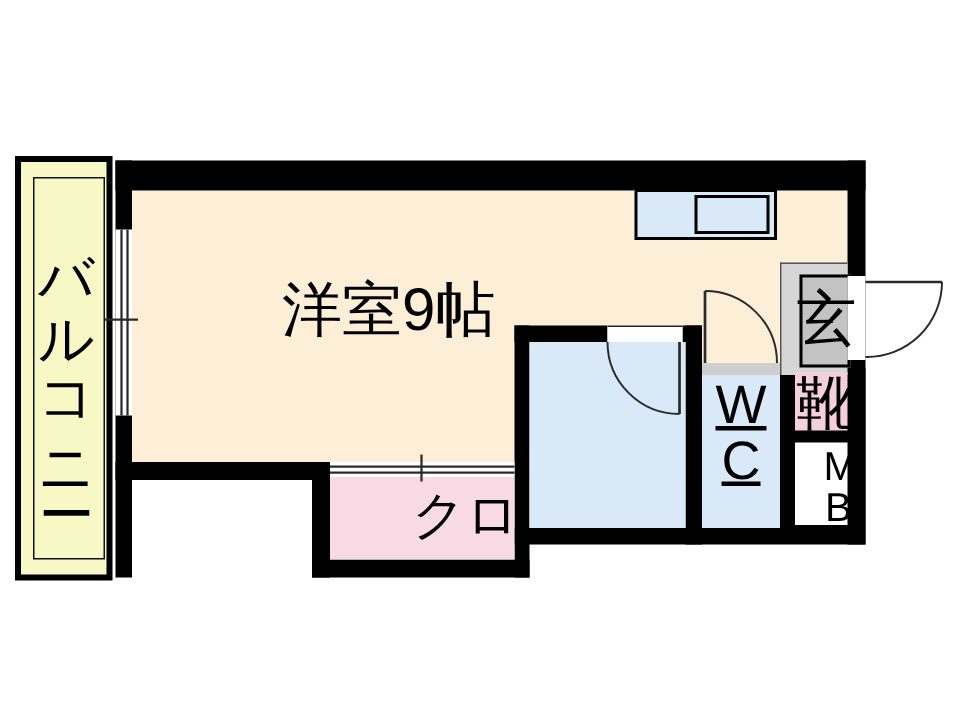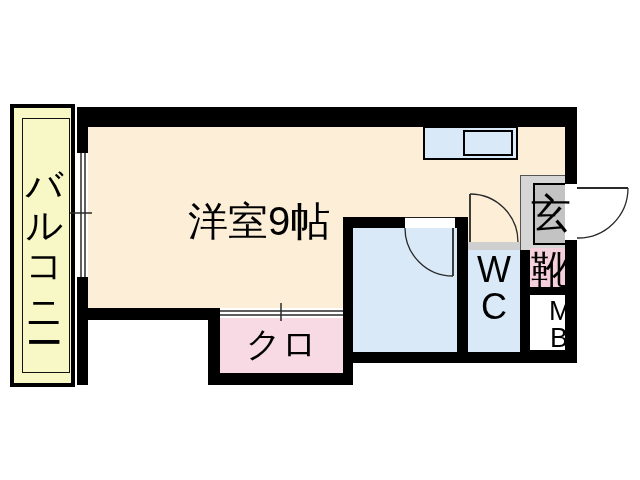--- a/index.html
+++ b/index.html
@@ -68,24 +68,24 @@
     <path d="M405,228 A48,48 0 0 0 453,276" fill="none" stroke="#2a2a2a" stroke-width="1.3"></path>
 
     <line x1="470" y1="194" x2="470" y2="242" stroke="#2a2a2a" stroke-width="1.8"></line>
     <path d="M470,194 A48,48 0 0 1 518,242" fill="none" stroke="#2a2a2a" stroke-width="1.3"></path>
 
     <line x1="577" y1="188" x2="628" y2="188" stroke="#2a2a2a" stroke-width="1.8"></line>
     <path d="M628,188 A50,50 0 0 1 577,238" fill="none" stroke="#2a2a2a" stroke-width="1.3"></path>
   </svg>
 
   <div class="label vtext" style="left:24px;top:144px;height:240px;font-size:37px;letter-spacing:3px;">バルコニー</div>
-  <div class="label" style="left:188px;top:200px;font-size:40px;">洋室9帖</div>
-  <div class="label" style="left:466px;top:251px;width:56px;font-size:36px;text-align:center;">
+  <div class="label" style="left:188px;top:186px;font-size:40px;">洋室9帖</div>
+  <div class="label" style="left:466px;top:251px;width:56px;font-size:36px;text-align:center;text-decoration:underline;">
        <div style="width:40px;margin:0 auto;word-break:break-all;line-height:1.04;">WC</div>
     </div>
   <div class="label" style="left:531px;top:192px;width:40px;font-size:40px;text-align:center;">玄</div>
   <div class="label" style="left:531px;top:250px;font-size:39px;white-space:nowrap;">靴</div>
   <div class="label" style="left:530px;top:298px;width:58px;font-size:27px;text-align:center;">
        <div style="width:20px;margin:0 auto;word-break:break-all;line-height:1.0;">MB</div>
     </div>
-  <div class="label" style="left:220px;top:326px;width:123px;font-size:35px;text-align:center;">クロ</div>
+  <div class="label" style="left:220px;top:326px;width:123px;font-size:35px;text-align:center;padding-left:29px;">クロ</div>
 
 </div>
 
 </body></html>

